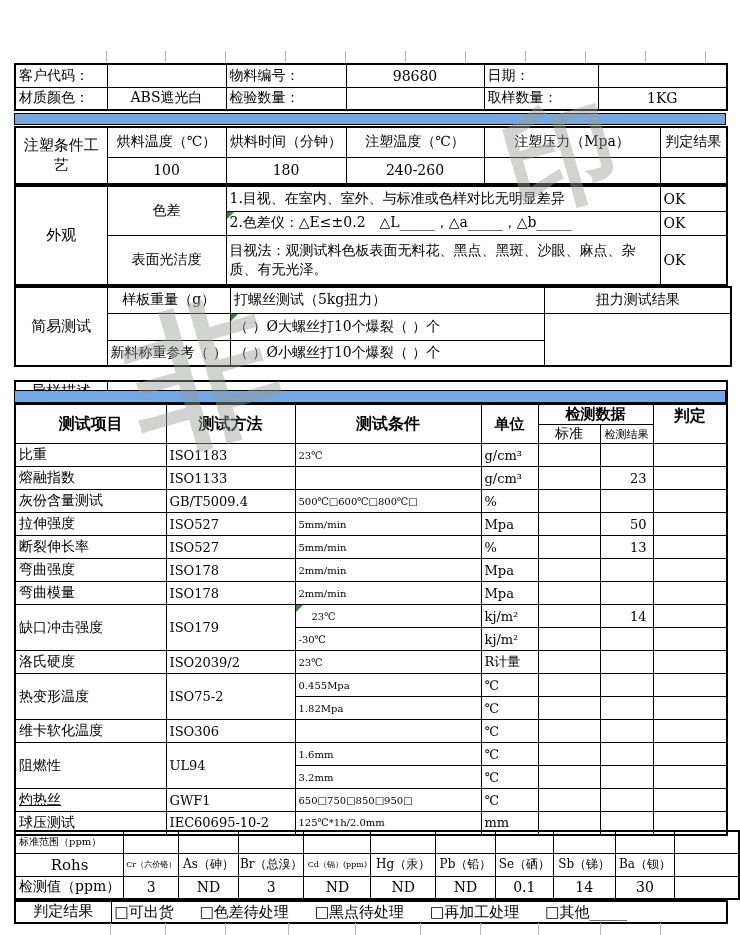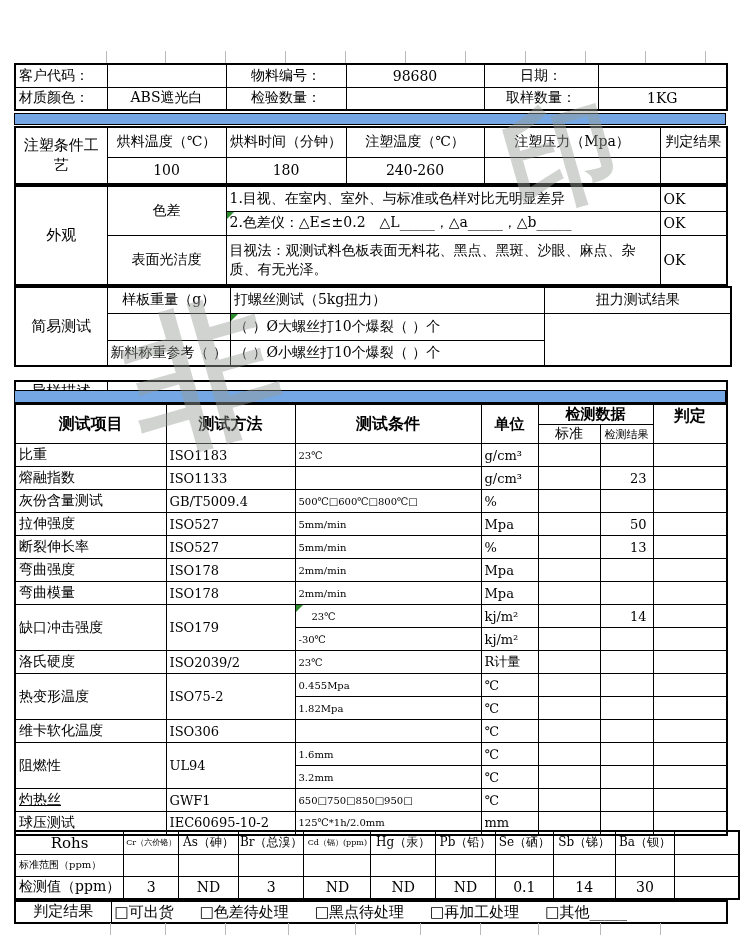--- a/index.html
+++ b/index.html
@@ -2,21 +2,21 @@
 <html><head>
 <meta charset="utf-8">
 <style>
   html,body{margin:0;padding:0;background:#fff;}
   .page{position:relative;width:740px;height:935px;background:#fff;overflow:hidden;
         font-family:"DejaVu Serif","Liberation Serif",serif;color:#000;}
   table{border-collapse:collapse;table-layout:fixed;position:absolute;left:14px;
         border:2px solid #000;background:transparent;}
   td,th{border:1px solid #000;padding:0 3px;overflow:hidden;white-space:nowrap;
         font-weight:normal;font-size:13px;vertical-align:middle;}
-  .ac{text-align:center}.al{text-align:left}
+  .ac{text-align:left}.al{text-align:left}
   .wrap{white-space:normal;line-height:1.35}
   .sec{font-size:15px;text-align:center;white-space:normal;line-height:1.3}
   .lab{font-size:14px}.val{font-size:14px;text-align:center}
   .hdr{font-size:16px;font-weight:bold;text-align:center}
   .h14{font-size:14px;text-align:center}
   .h11{font-size:11px;text-align:center}
   .item{font-size:14px}.method{font-size:13px}
   .cond{font-size:10px}.unit{font-size:13px}
   .res{font-size:13px;text-align:right;padding-right:6px}
   .ul{text-decoration:underline}
@@ -378,44 +378,44 @@
         <col style="width:63px">
         <col style="width:67px">
         <col style="width:65px">
         <col style="width:60px">
         <col style="width:58px">
         <col style="width:62px">
         <col style="width:60px">
         <col style="width:66px">
       </colgroup>
     <tbody id="rohs-body">
+        <tr style="height: 22px;">
+          <td class="small-lab">标准范围（ppm）</td>
+          <td class="dv"></td>
+          <td class="dv"></td>
+          <td class="dv"></td>
+          <td class="dv"></td>
+          <td class="dv"></td>
+          <td class="dv"></td>
+          <td class="dv"></td>
+          <td class="dv"></td>
+          <td class="dv"></td>
+          <td></td>
+        </tr>
         <tr style="height: 23px;">
           <td class="rohs-label">Rohs</td>
           <td class="el small">Cr（六价铬）</td>
           <td class="el">As（砷）</td>
           <td class="el">Br（总溴）</td>
           <td class="el small">Cd（镉）(ppm)</td>
           <td class="el">Hg（汞）</td>
           <td class="el">Pb（铅）</td>
           <td class="el">Se（硒）</td>
           <td class="el">Sb（锑）</td>
           <td class="el">Ba（钡）</td>
-          <td></td>
-        </tr>
-        <tr style="height: 22px;">
-          <td class="small-lab">标准范围（ppm）</td>
-          <td class="dv"></td>
-          <td class="dv"></td>
-          <td class="dv"></td>
-          <td class="dv"></td>
-          <td class="dv"></td>
-          <td class="dv"></td>
-          <td class="dv"></td>
-          <td class="dv"></td>
-          <td class="dv"></td>
           <td></td>
         </tr>
         <tr style="height: 23px;">
           <td class="lab">检测值（ppm）</td>
           <td class="dv">3</td>
           <td class="dv">ND</td>
           <td class="dv">3</td>
           <td class="dv">ND</td>
           <td class="dv">ND</td>
           <td class="dv">ND</td>

